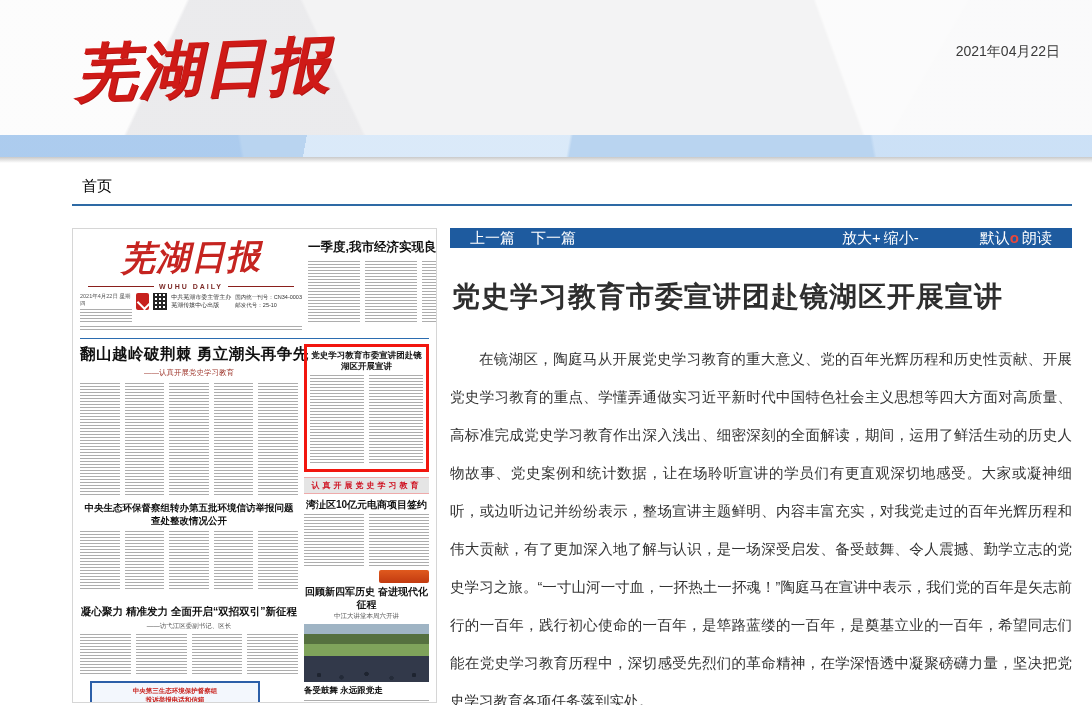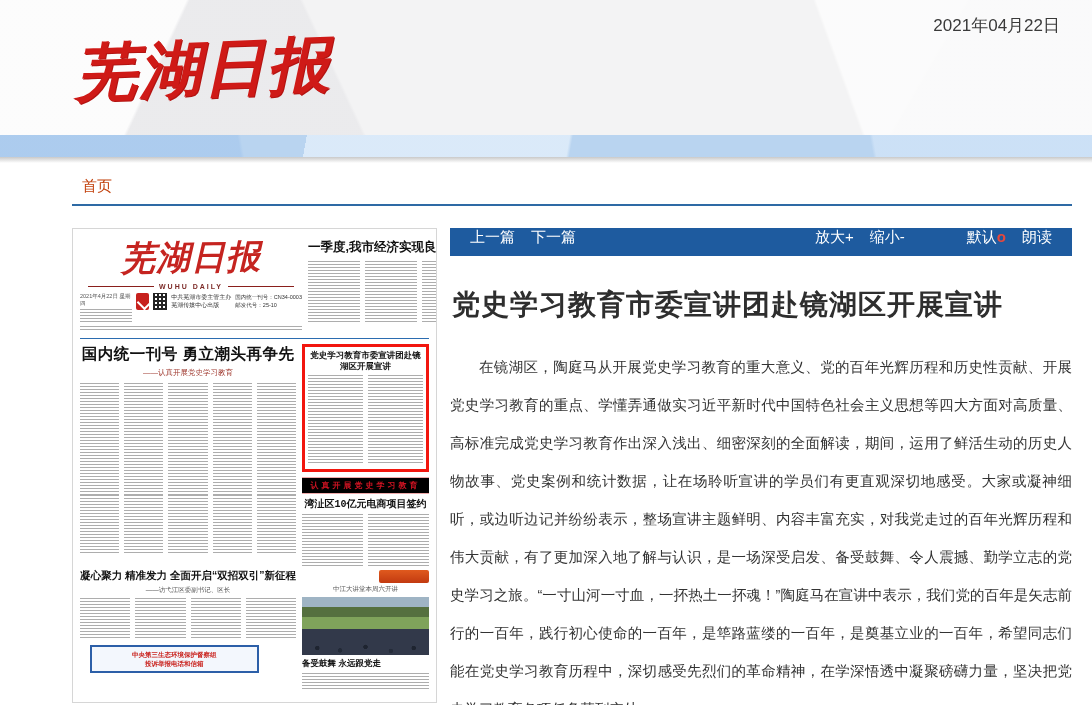--- a/index.html
+++ b/index.html
@@ -7,37 +7,37 @@
     font-family:"Liberation Sans", sans-serif; }
 
   
   .header { position:relative; height:157px;
     background:
       linear-gradient(115deg, rgba(255,255,255,.85) 0 16%, rgba(255,255,255,0) 16.3%),
       linear-gradient(250deg, rgba(255,255,255,.7) 0 24%, rgba(255,255,255,0) 24.3%),
       linear-gradient(65deg, rgba(228,228,231,.55) 0 32%, rgba(228,228,231,0) 32.3%),
       linear-gradient(300deg, rgba(235,235,238,.6) 0 18%, rgba(235,235,238,0) 18.3%),
       #f3f3f4; }
-  .header-date { position:absolute; top:14px; right:32px; font-size:17px; color:#3a3a3a; }
+  .header-date { position:absolute; top:43px; right:32px; font-size:14px; color:#3a3a3a; }
   .logo { position:absolute; left:78px; top:4px; width:250px; height:130px;
     display:flex; align-items:center; justify-content:center;
     color:#cf1a17; font-family:"DejaVu Serif", serif; font-weight:bold; font-style:italic;
     font-size:62px; letter-spacing:2px; transform:rotate(-2deg);
     text-shadow:1px 1px 0 #b31412; white-space:nowrap; }
   .blue-band { position:absolute; bottom:0; left:0; width:100%; height:22px;
     background:
       linear-gradient(100deg, rgba(255,255,255,.0) 0 28%, rgba(222,236,250,.9) 28% 52%, rgba(255,255,255,0) 52.3%),
       linear-gradient(260deg, rgba(206,226,247,.9) 0 20%, rgba(206,226,247,0) 20.3%),
       linear-gradient(80deg, rgba(171,203,238,.9) 0 22%, rgba(171,203,238,0) 22.3%),
       #b9d4f0; }
   .header-shadow { height:6px; background:linear-gradient(#c9c9c9, #ffffff); }
 
   
   .nav { margin:14px 20px 0 72px; border-bottom:2px solid #2e6aa5; padding:0 0 8px 10px; }
-  .nav-home { font-size:15px; color:#c2410c; text-decoration:none; cursor:pointer; }
+  .nav-home { font-size:15px; color:#000000; text-decoration:none; cursor:pointer; }
 
   
   .content { display:flex; gap:13px; margin:22px 20px 0 72px; }
 
   
   .thumb { width:365px; height:475px; border:1px solid #d6d6d6; background:#fff;
     overflow:hidden; padding:6px 7px; cursor:pointer; }
   .masthead { display:flex; }
   .mast-left { width:222px; }
   .mini-logo { text-align:center; color:#c52420; font-family:"DejaVu Serif", serif;
@@ -73,43 +73,43 @@
   .head-sub { font-size:7.5px; color:#a03a30; text-align:center; margin:3px 0 5px; }
   .head-mid { font-size:9.5px; font-weight:bold; color:#111; text-align:center;
     margin:6px 0 4px; line-height:13px; }
   .head-small-sub { font-size:6.5px; color:#555; text-align:center; margin-bottom:3px; }
   .notice-box { width:78%; margin:5px 0 0 10px; border:2px solid #2c5fa8; padding:3px 2px;
     text-align:center; color:#c9211c; font-weight:bold; font-size:6.5px; line-height:9px;
     background:#f3f7fd; }
   .red-box { border:3px solid #f2160e; padding:3px 3px 4px; }
   .red-box-head { font-size:8.5px; font-weight:bold; color:#111; text-align:center;
     line-height:11px; margin-bottom:3px; }
-  .band { margin-top:5px; background:#000000; border-top:1px solid #eaa; border-bottom:1px solid #eaa;
+  .band { margin-top:5px; background:#e5e5e5; border-top:1px solid #eaa; border-bottom:1px solid #eaa;
     color:#cf1322; font-weight:bold; font-size:8px; letter-spacing:3px; text-align:center;
     padding:2px 0; white-space:nowrap; }
   .stamp { width:50px; height:13px; margin:4px 0 2px auto;
     background:linear-gradient(#e05a1e,#c23a10); border-radius:2px; }
   .photo { height:58px; margin-top:3px;
     background:
       radial-gradient(circle at 12% 88%, #1e2430 2px, transparent 2.5px),
       radial-gradient(circle at 30% 92%, #232a38 2px, transparent 2.5px),
       radial-gradient(circle at 50% 86%, #1e2430 2px, transparent 2.5px),
       radial-gradient(circle at 70% 93%, #252c3a 2px, transparent 2.5px),
       radial-gradient(circle at 88% 88%, #1e2430 2px, transparent 2.5px),
       linear-gradient(to bottom, #9fb4c4 0 18%, #55703f 18% 34%, #7fa35b 34% 55%, #32394a 55% 100%); }
   .caption { font-size:8.5px; font-weight:bold; color:#111; margin-top:3px; }
 
   
   .article { flex:1; min-width:0; }
-  .toolbar { height:28px; background:#1e5b9f; color:#fff; display:flex; align-items:flex-start;
+  .toolbar { height:20px; background:#1e5b9f; color:#fff; display:flex; align-items:flex-end;
     padding:0 20px; font-size:15px; }
   .tb-left { display:flex; gap:16px; }
-  .tb-right { margin-left:auto; display:flex; gap:16px; align-items:center; }
+  .tb-right { margin-left:auto; display:flex; gap:3px; align-items:center; }
   .tb-item { color:#fff; cursor:pointer; white-space:nowrap; }
-  .tb-default { margin-left:10px;padding-left:36px; }
+  .tb-default { margin-left:22px;padding-left:36px; }
   .tb-o { color:#e8483c; font-weight:bold; }
   .article-title { margin:30px 2px 0; font-family:"Liberation Serif", serif; font-weight:bold;
     font-size:28px; color:#2e2e2e; letter-spacing:1px; }
   .para { margin-top:34px; font-size:14.5px; line-height:38px; color:#333;
     text-align:justify; text-indent:2em; }
   .para.second { margin-top:24px; }
   .num-blue { color:#3a45c8; }
 </style>
 </head>
 <body>
@@ -162,29 +162,30 @@
             <div class="col micro"></div>
         </div>
       </div>
     </div>
 
     <div class="paper-rule"></div>
 
     <div class="paper-body">
 
       <div class="pb-left">
-        <div class="head-main">国内统一刊号 勇立潮头再争先</div>
+        <div class="head-main">翻山越岭破荆棘 勇立潮头再争先</div>
         <div class="head-sub">——认真开展党史学习教育</div>
         <div class="cols" style="height:112px;">
           <div class="col micro"></div>
             <div class="col micro"></div>
             <div class="col micro"></div>
           <div class="col micro"></div>
             <div class="col micro"></div>
         </div>
+        <div class="head-mid">中央生态环保督察组转办第五批环境信访举报问题查处整改情况公开</div>
         <div class="cols" style="height:58px;">
           <div class="col micro"></div>
             <div class="col micro"></div>
             <div class="col micro"></div>
           <div class="col micro"></div>
             <div class="col micro"></div>
         </div>
         <div class="head-mid" style="font-size:10.5px;margin-top:16px;">凝心聚力 精准发力 全面开启“双招双引”新征程</div>
         <div class="head-small-sub">——访弋江区委副书记、区长</div>
         <div class="cols" style="height:42px;">
@@ -201,26 +202,27 @@
 
       <div class="pb-right">
         <div class="red-box">
           <div class="red-box-head">党史学习教育市委宣讲团赴镜湖区开展宣讲</div>
           <div class="cols" style="height:90px;">
             <div class="col micro"></div>
               <div class="col micro"></div>
           </div>
         </div>
         <div class="band">认真开展党史学习教育</div>
-        <div class="head-mid" style="font-size:10px;margin:4px 0 3px;font-family:Liberation Mono, monospace;">湾沚区10亿元电商项目签约</div>
+        <div class="head-mid" style="font-size:10px;margin:4px 0 3px;">湾沚区10亿元电商项目签约</div>
         <div class="cols" style="height:52px;">
           <div class="col micro"></div>
             <div class="col micro"></div>
         </div>
         <div class="stamp"></div>
+        <div class="head-mid" style="font-size:10px;margin:2px 0 1px;">回顾新四军历史 奋进现代化征程</div>
         <div class="head-small-sub">中江大讲堂本周六开讲</div>
         <div class="photo"></div>
         <div class="caption">备受鼓舞 永远跟党走</div>
         <div class="micro" style="height:18px;margin-top:3px;"></div>
       </div>
     </div>
   </div>
 
   <div class="article">
     <div class="toolbar">

